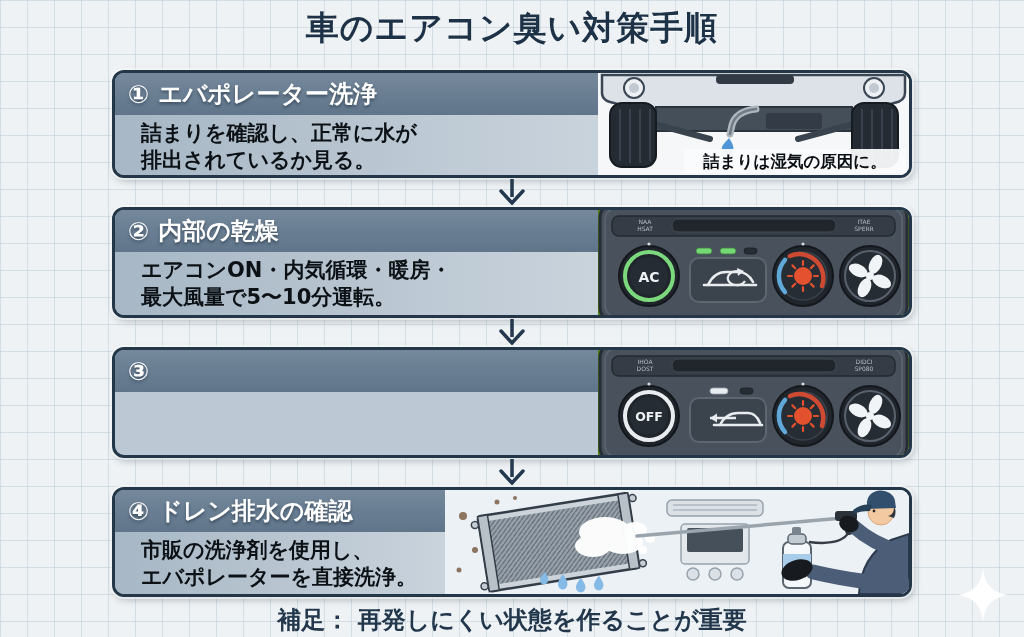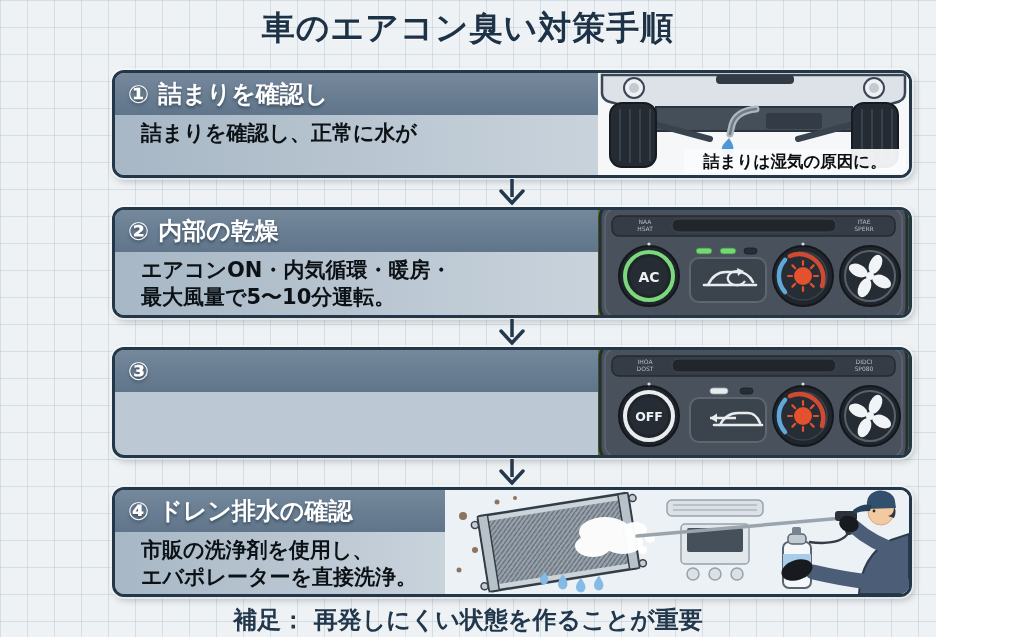--- a/index.html
+++ b/index.html
@@ -1,17 +1,17 @@
 <!DOCTYPE html>
 <html><head>
 <meta charset="utf-8">
 <style>
   html,body{margin:0;padding:0;}
   .stage{
-    position:relative;width:936px;height:637px;overflow:hidden;
+    position:relative;width:1024px;height:637px;overflow:hidden;
     background-color:#eef2f4;
     background-image:
       linear-gradient(to right, rgba(170,190,204,.38) 1px, transparent 1px),
       linear-gradient(to bottom, rgba(170,190,204,.38) 1px, transparent 1px);
     background-size:27px 27px;
     font-family:"DejaVu Sans","Liberation Sans",sans-serif;
   }
   .main-title{
     position:absolute;top:6px;left:0;right:0;text-align:center;
     font-size:33px;font-weight:bold;color:#1d3247;letter-spacing:1px;
@@ -62,24 +62,25 @@
 <body>
 
 <div class="stage">
 
   <div class="main-title">車のエアコン臭い対策手順</div>
 
   <div class="step" id="step1">
     <div class="text-col">
       <div class="step-head">
         <span class="step-num">①</span>
-        <span>詰まりを確認し</span>
+        <span>エバポレーター洗浄</span>
       </div>
       <div class="step-body">
         <div>詰まりを確認し、正常に水が</div>
+        <div>排出されているか見る。</div>
       </div>
     </div>
     <div class="img-col">
       <svg viewBox="0 0 311 102" preserveAspectRatio="none">
         <rect x="0" y="0" width="311" height="102" fill="#f5f7f9"></rect>
 
         <path d="M4,2 L307,2 L307,20 Q307,28 296,30 L260,41 L52,41 L16,30 Q4,28 4,20 Z" fill="#dde2e8" stroke="#3a4654" stroke-width="2.5"></path>
         <rect x="118" y="2" width="78" height="9" rx="4" fill="#323b45"></rect>
         <circle cx="36" cy="15" r="10" fill="#eef1f4" stroke="#3a4654" stroke-width="2"></circle>
         <circle cx="36" cy="15" r="5" fill="#c3cad2"></circle>

